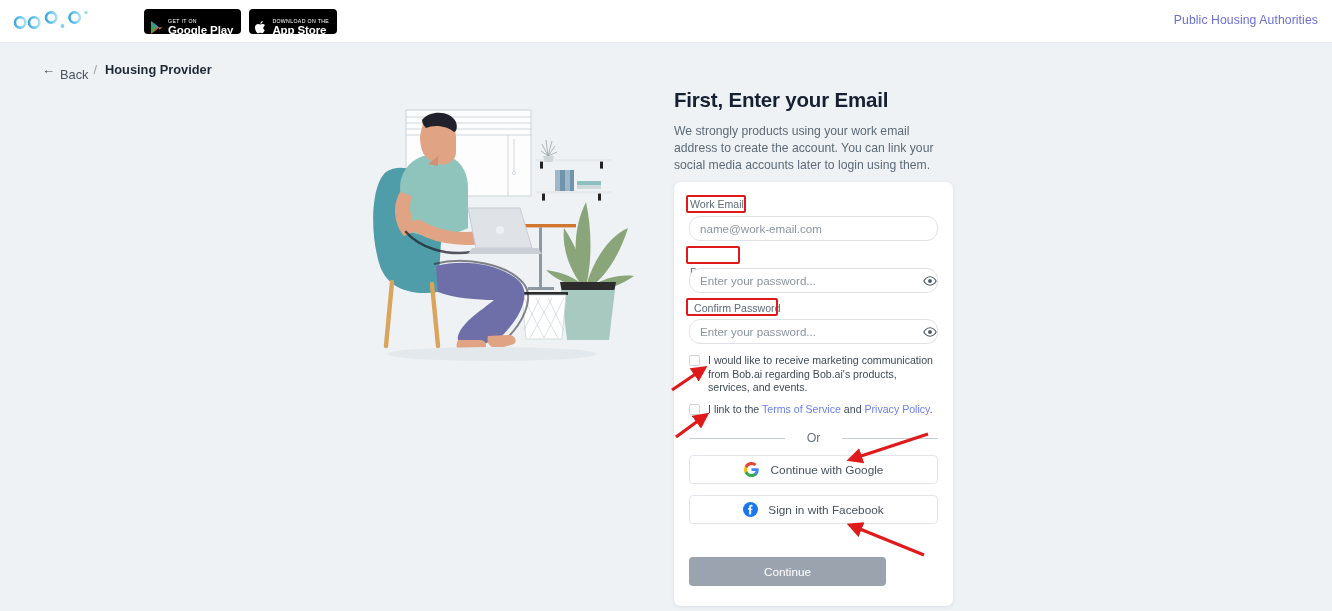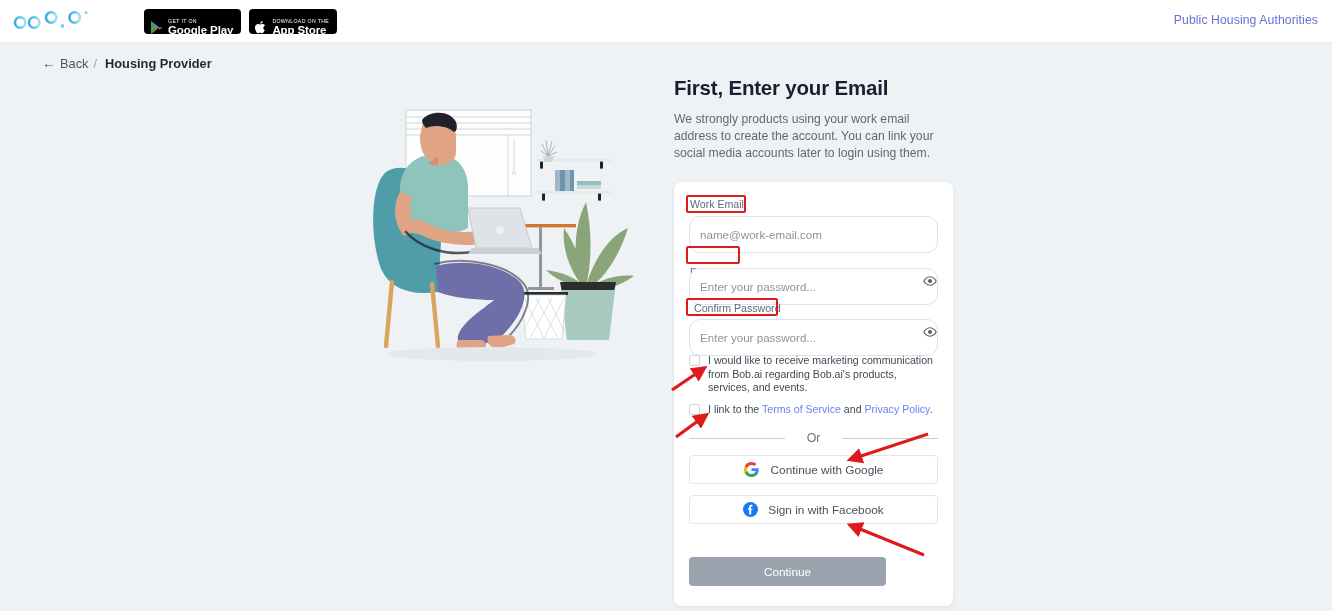--- a/index.html
+++ b/index.html
@@ -46,29 +46,29 @@
     letter-spacing: .1px;
   }
 
   
   .breadcrumb {
     position: absolute; left: 42px; top: 56px;
     display: flex; align-items: center; gap: 5px;
     font-size: 12.8px;
   }
   .bc-arrow { color: #3d4852; font-size: 13px; line-height: 1; }
-  .bc-back { color: #4a5560; }
+  .bc-back { color: #4a5560; margin-top: 11px; }
   .bc-sep { color: #9aa3ad; }
   .bc-current { color: #1f2933; font-weight: bold; margin-left: 3px; }
 
   
   .illus { position: absolute; left: 372px; top: 96px; width: 300px; height: 268px; }
 
   
-  .rightcol { position: absolute; left: 674px; top: 76px; width: 280px; }
+  .rightcol { position: absolute; left: 674px; top: 88px; width: 280px; }
   .title { font-size: 20.5px; font-weight: bold; color: #152030; letter-spacing: -.2px; margin: 0; }
   .subtitle {
     margin: 11px 0 0 0; font-size: 12.2px; line-height: 17px;
     color: #5d6a76; width: 274px;
   }
 
   
   .card {
     position: absolute; left: 674px; top: 182px;
     width: 279px; height: 424px;
@@ -77,21 +77,21 @@
   }
   .field-label {
     position: absolute; font-size: 10.6px; color: #5f6b77;
     white-space: nowrap; line-height: 12px;
   }
   .ann-box {
     position: absolute; border: 2px solid #e01a1a; border-radius: 2px;
     pointer-events: none;
   }
   .input {
-    position: absolute; left: 15px; width: 249px; height: 37px;
+    position: absolute; left: 15px; width: 249px; height: 25px;
     border: 1px solid #dfe3e8; border-radius: 11px; background: #fff;
     font-size: 11.6px; color: #7a848e; padding: 0 26px 0 10px;
     font-family: "Liberation Sans", sans-serif;
     outline: none;
   }
   .input::placeholder { color: #8b949d; }
   .eye {
     position: absolute; right: 16px; width: 14px; height: 14px;
     display: flex; align-items: center; justify-content: center;
     cursor: pointer;

